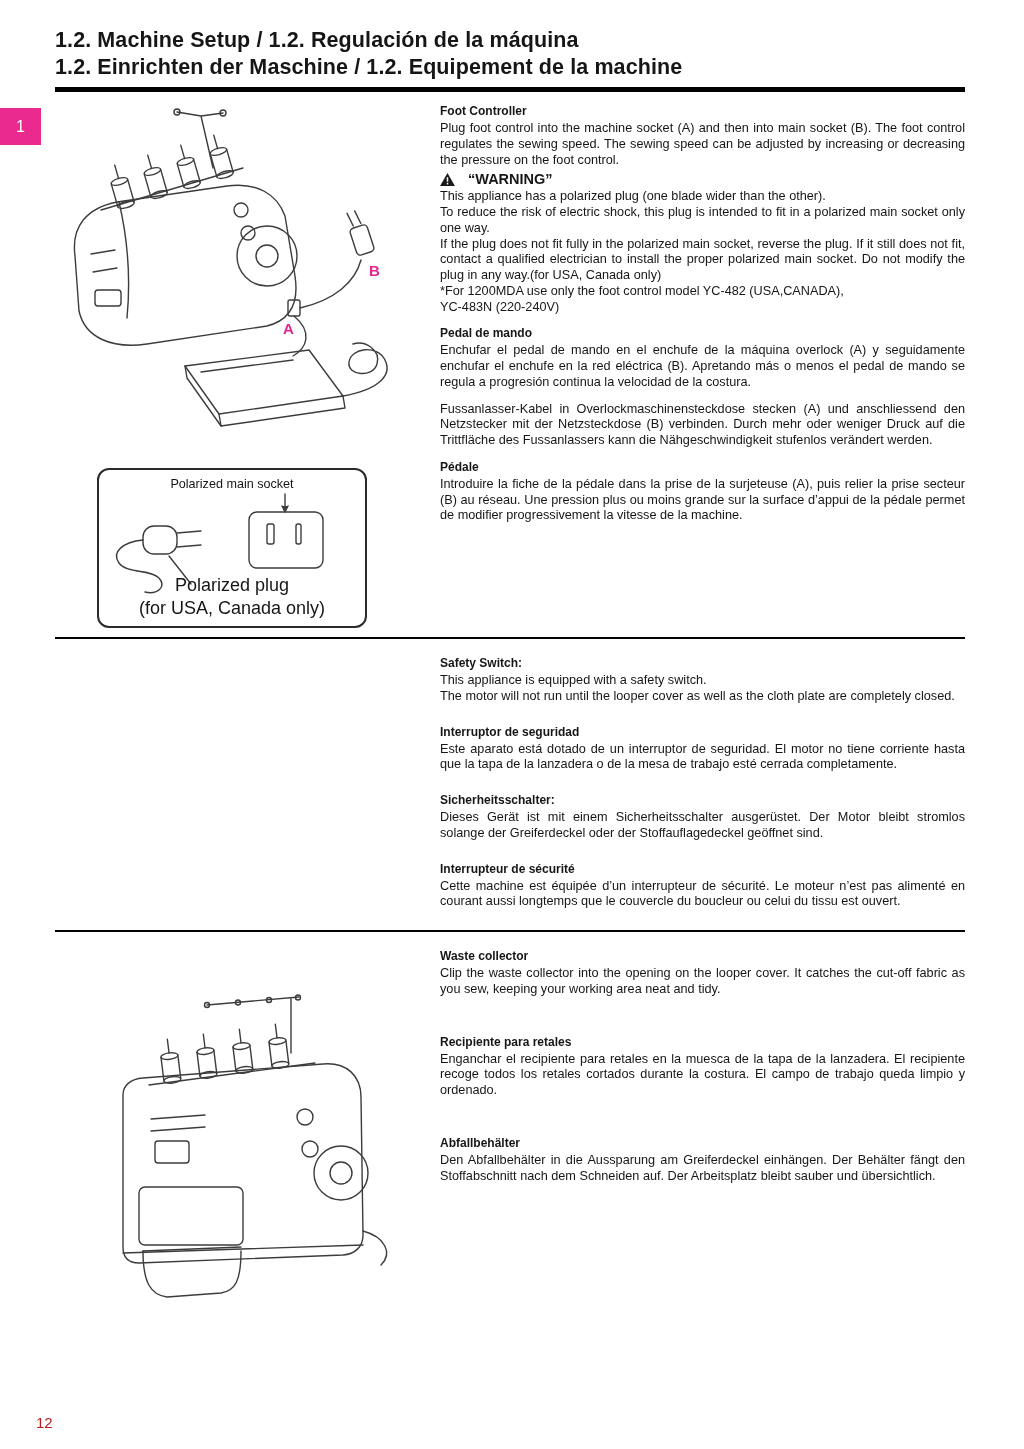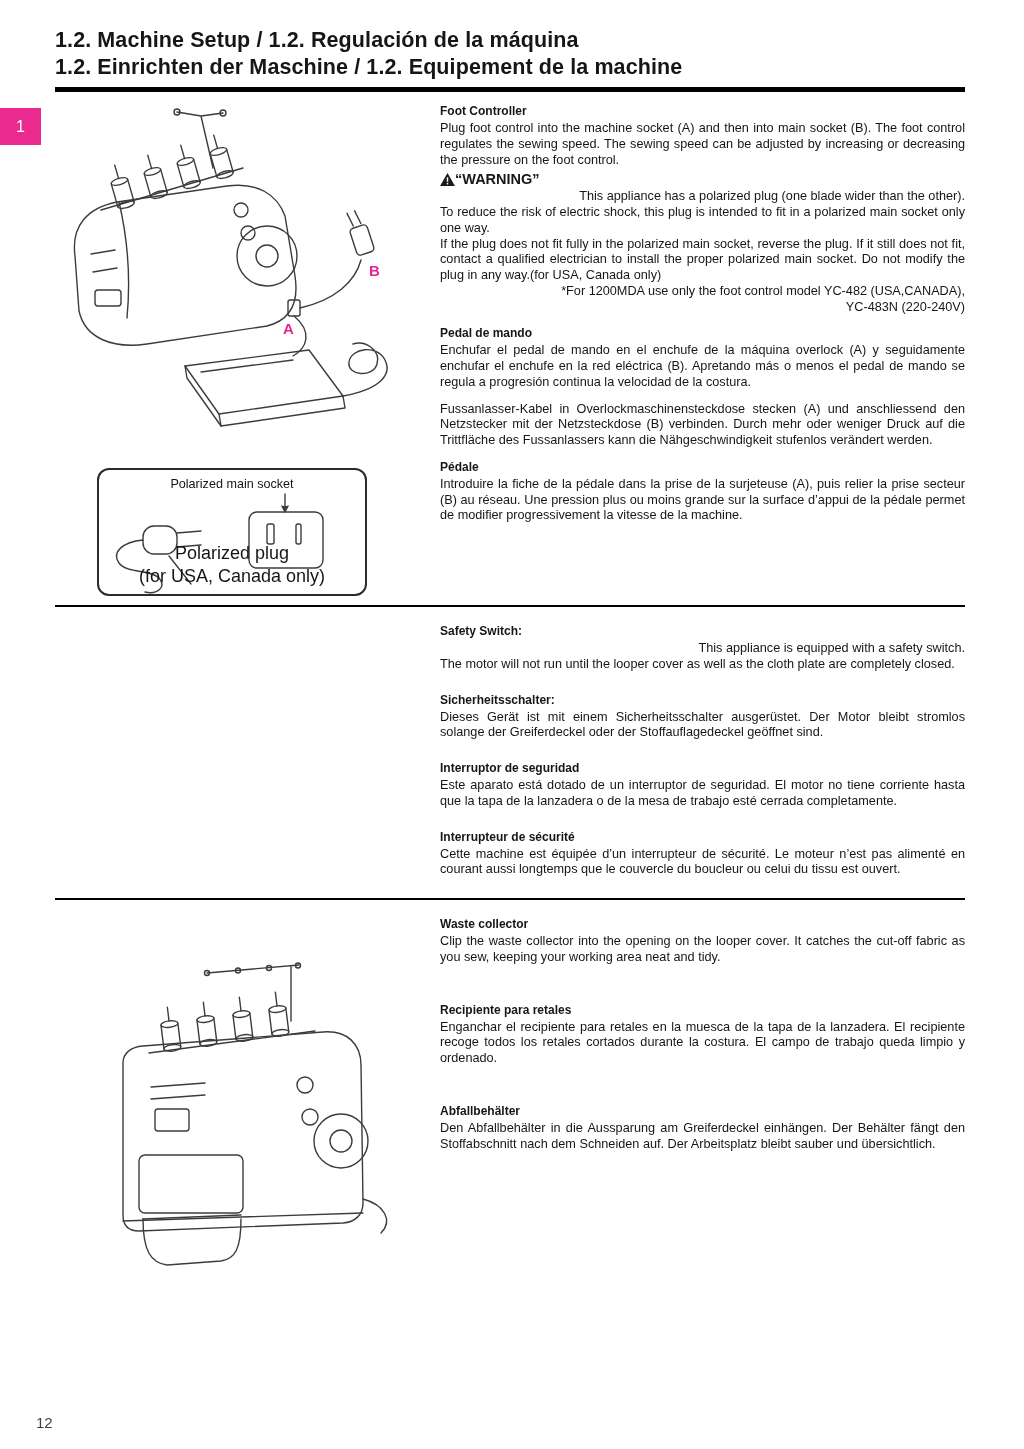--- a/index.html
+++ b/index.html
@@ -26,59 +26,59 @@
   .title-rule { height: 5px; background: #000; margin-top: 6px; }
 
   .row { display: flex; }
   .row1 { margin-top: 12px; }
   .col-left { flex: 0 0 385px; width: 385px; position: relative; }
   .col-right { flex: 1; min-width: 0; }
 
   .sec { margin-bottom: 11px; }
   .sec h2 { margin: 0 0 3px; font-size: 12px; font-weight: 700; }
   .sec p { margin: 0; font-size: 12.7px; line-height: 1.24; text-align: justify; }
-  .sec p.nojust { text-align: right; }
-
-  .warning-head { display: flex; align-items: center; gap: 0; font-weight: 700; font-size: 14.5px; margin: 3px 0 2px; }
+  .sec p.nojust { text-align: left; }
+
+  .warning-head { display: flex; align-items: center; gap: 13px; font-weight: 700; font-size: 14.5px; margin: 3px 0 2px; }
   .warn-icon { display: inline-flex; }
 
   .divider { border: 0; border-top: 2px solid #000; margin: 9px 0 13px; }
 
   .row2 { margin-left: 385px; padding-top: 4px; }
   .row2 .sec { margin-bottom: 20px; }
 
   .row3 { padding-top: 4px; }
   .row3 .sec { margin-bottom: 37px; }
 
   .fig { position: relative; }
   .fig svg { display: block; }
   .fig-label {
     position: absolute; color: #e5258e; font-weight: 700; font-size: 15px;
   }
   .lblA { left: 228px; top: 216px; }
   .lblB { left: 314px; top: 158px; }
 
   .socket-box {
-    position: relative; width: 270px; height: 128px;
+    position: relative; width: 270px; height: 160px;
     margin: 12px 0 0 42px;
     border: 2px solid #2b2b2b; border-radius: 12px;
   }
   .socket-box svg { position: absolute; left: 0; top: 0; }
   .socket-lbl-top {
     position: absolute; top: 7px; left: 0; right: 0;
     text-align: center; font-size: 12.6px; color: #161616;
   }
   .socket-lbl-bottom {
     position: absolute; bottom: 7px; left: 0; right: 0;
     text-align: center; font-size: 18px; line-height: 1.25; color: #161616;
   }
 
   .fig2 { margin-top: 42px; }
 
-  .page-number { position: absolute; left: 36px; bottom: 18px; font-size: 15px; color: #404040; }
+  .page-number { position: absolute; left: 36px; bottom: 18px; font-size: 15px; color: #b91c1c; }
 </style>
 </head>
 <body>
 
 <div class="page">
 
   <div class="chapter-tab">
     <span>1</span>
   </div>
 
@@ -216,27 +216,27 @@
 
     <section class="row2">
 
       <div class="sec">
         <h2>Safety Switch:</h2>
         <p class="nojust">This appliance is equipped with a safety switch.</p>
         <p>The motor will not run until the looper cover as well as the cloth plate are completely closed.</p>
       </div>
 
       <div class="sec">
+        <h2>Interruptor de seguridad</h2>
+        <p>Este aparato está dotado de un interruptor de seguridad. El motor no tiene corriente hasta que la tapa de la lanzadera o de la mesa de trabajo esté cerrada completamente.</p>
+      </div>
+
+      <div class="sec">
         <h2>Sicherheitsschalter:</h2>
         <p>Dieses Gerät ist mit einem Sicherheitsschalter ausgerüstet. Der Motor bleibt stromlos solange der Greiferdeckel oder der Stoffauflagedeckel geöffnet sind.</p>
-      </div>
-
-      <div class="sec">
-        <h2>Interruptor de seguridad</h2>
-        <p>Este aparato está dotado de un interruptor de seguridad. El motor no tiene corriente hasta que la tapa de la lanzadera o de la mesa de trabajo esté cerrada completamente.</p>
       </div>
 
       <div class="sec">
         <h2>Interrupteur de sécurité</h2>
         <p>Cette machine est équipée d’un interrupteur de sécurité. Le moteur n’est pas alimenté en courant aussi longtemps que le couvercle du boucleur ou celui du tissu est ouvert.</p>
       </div>
 
     </section>
 
     <hr class="divider">

